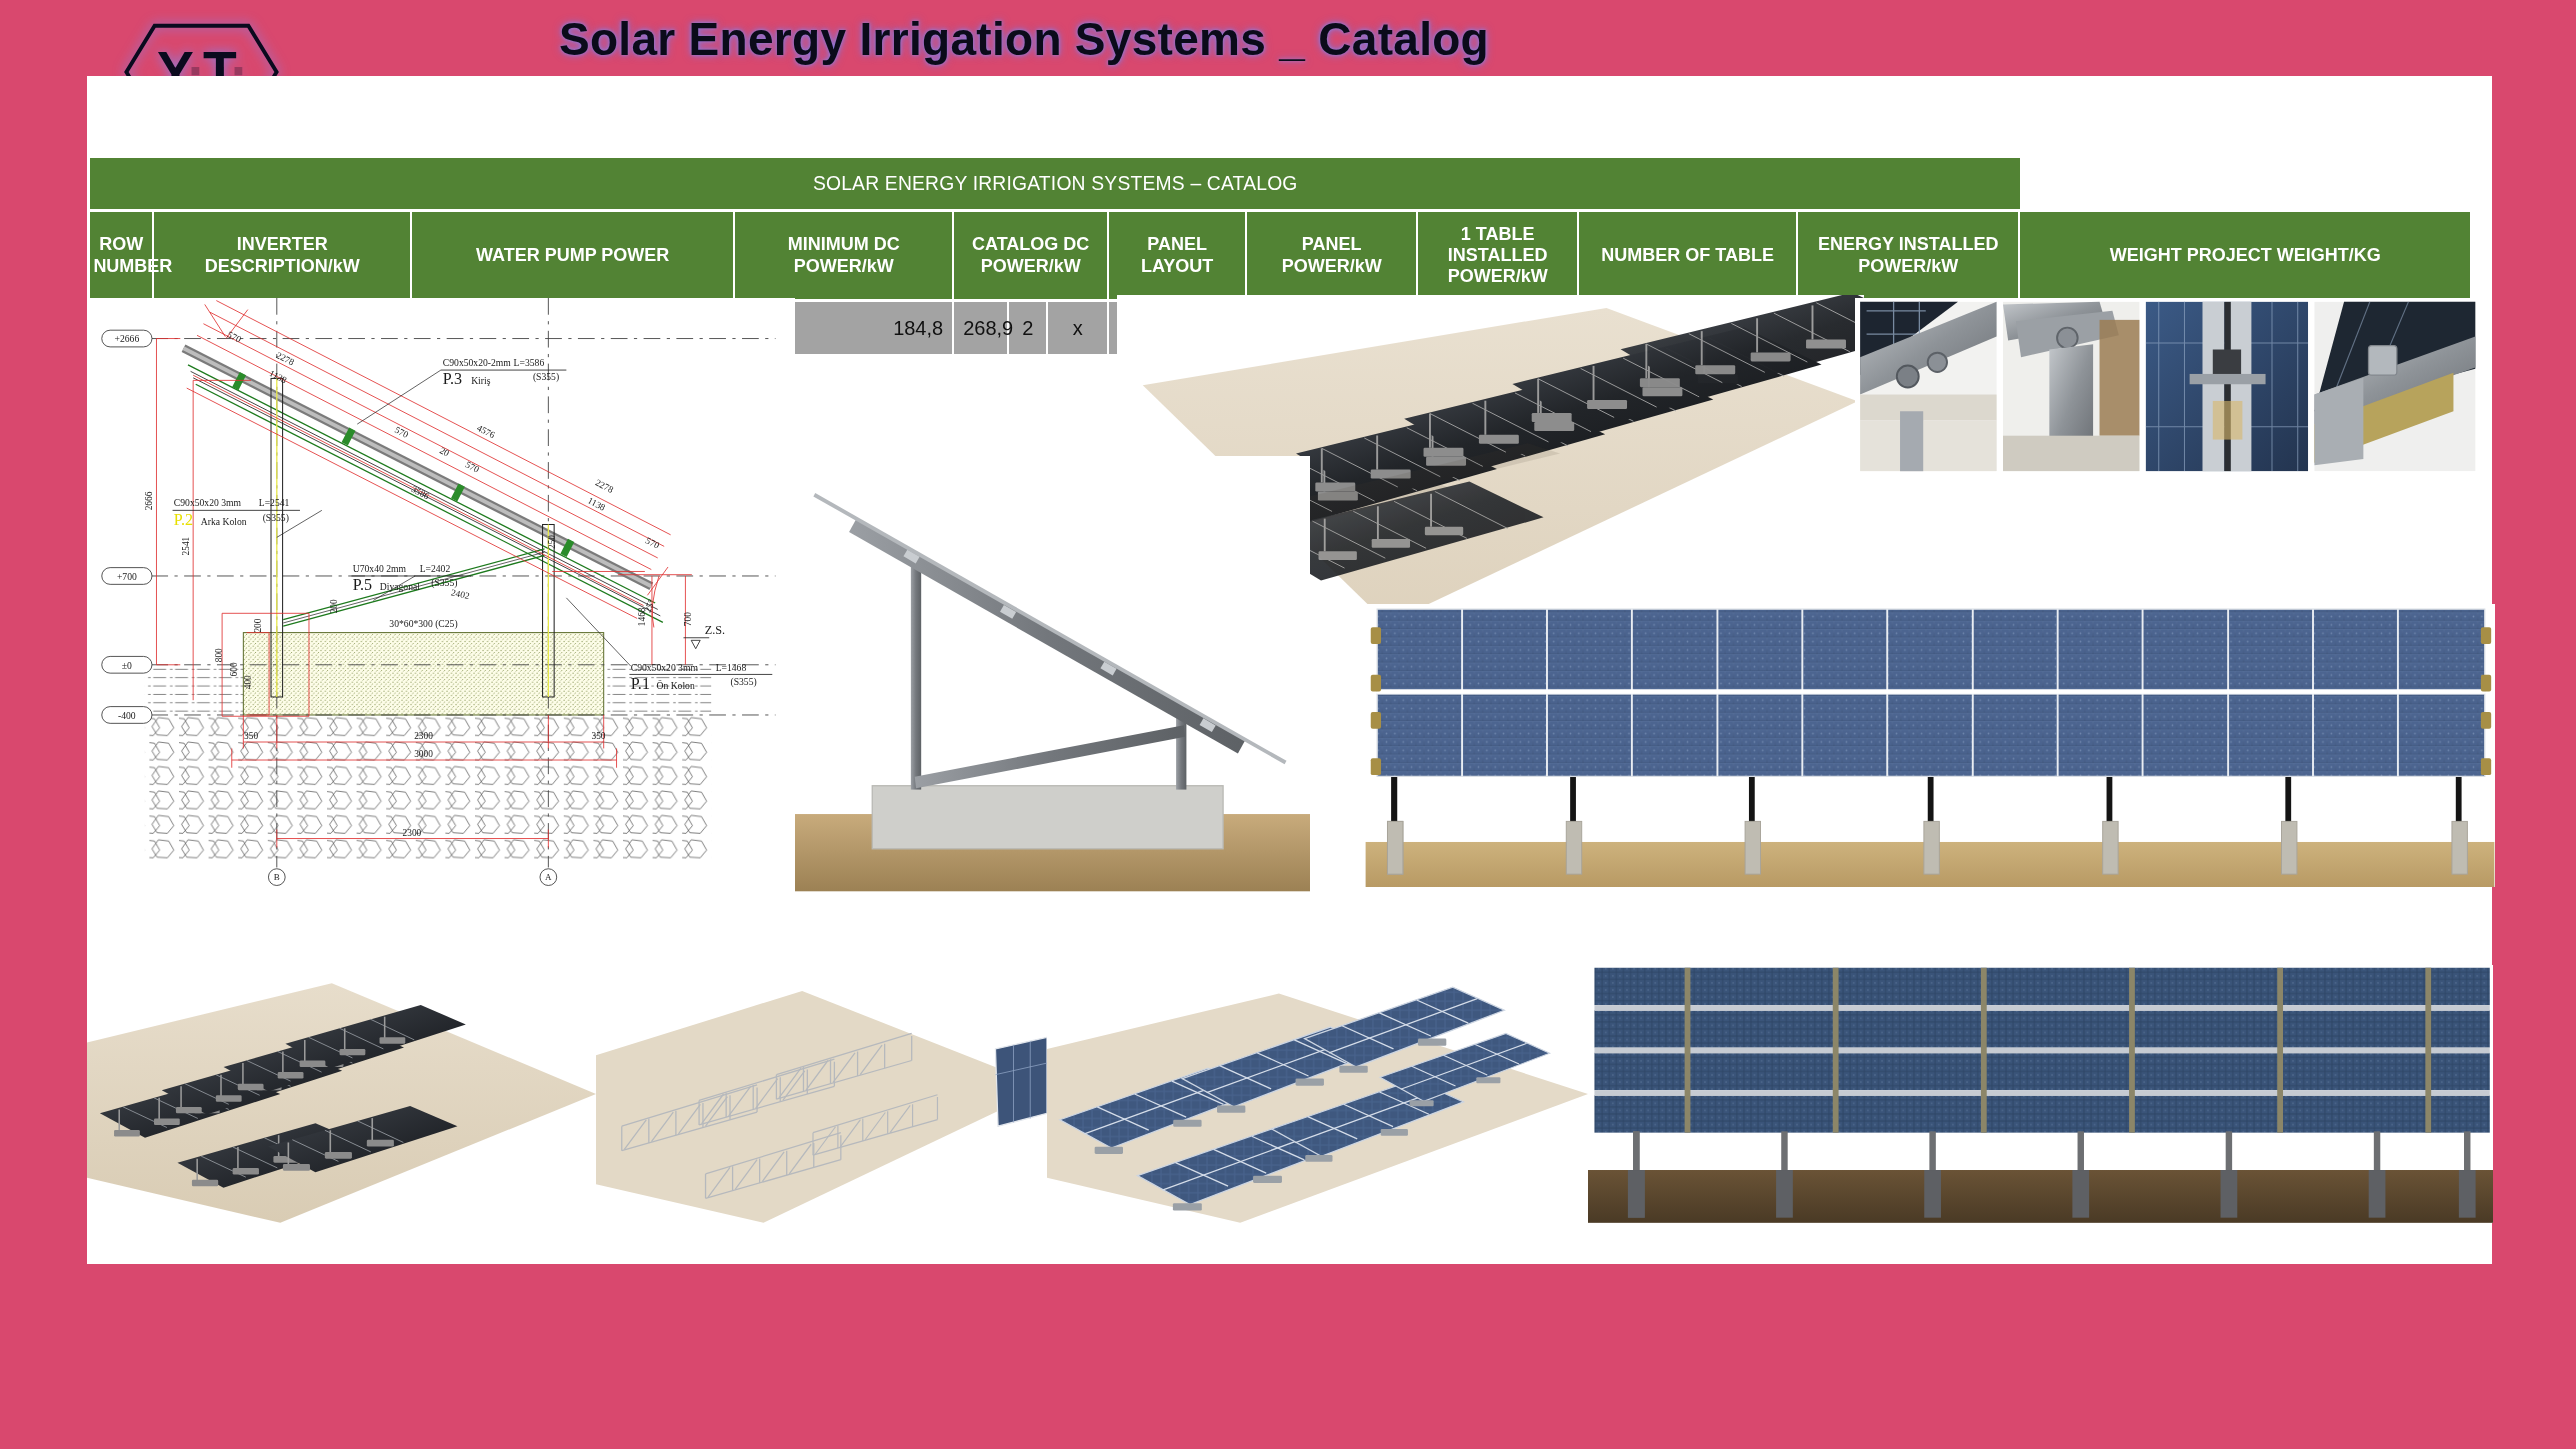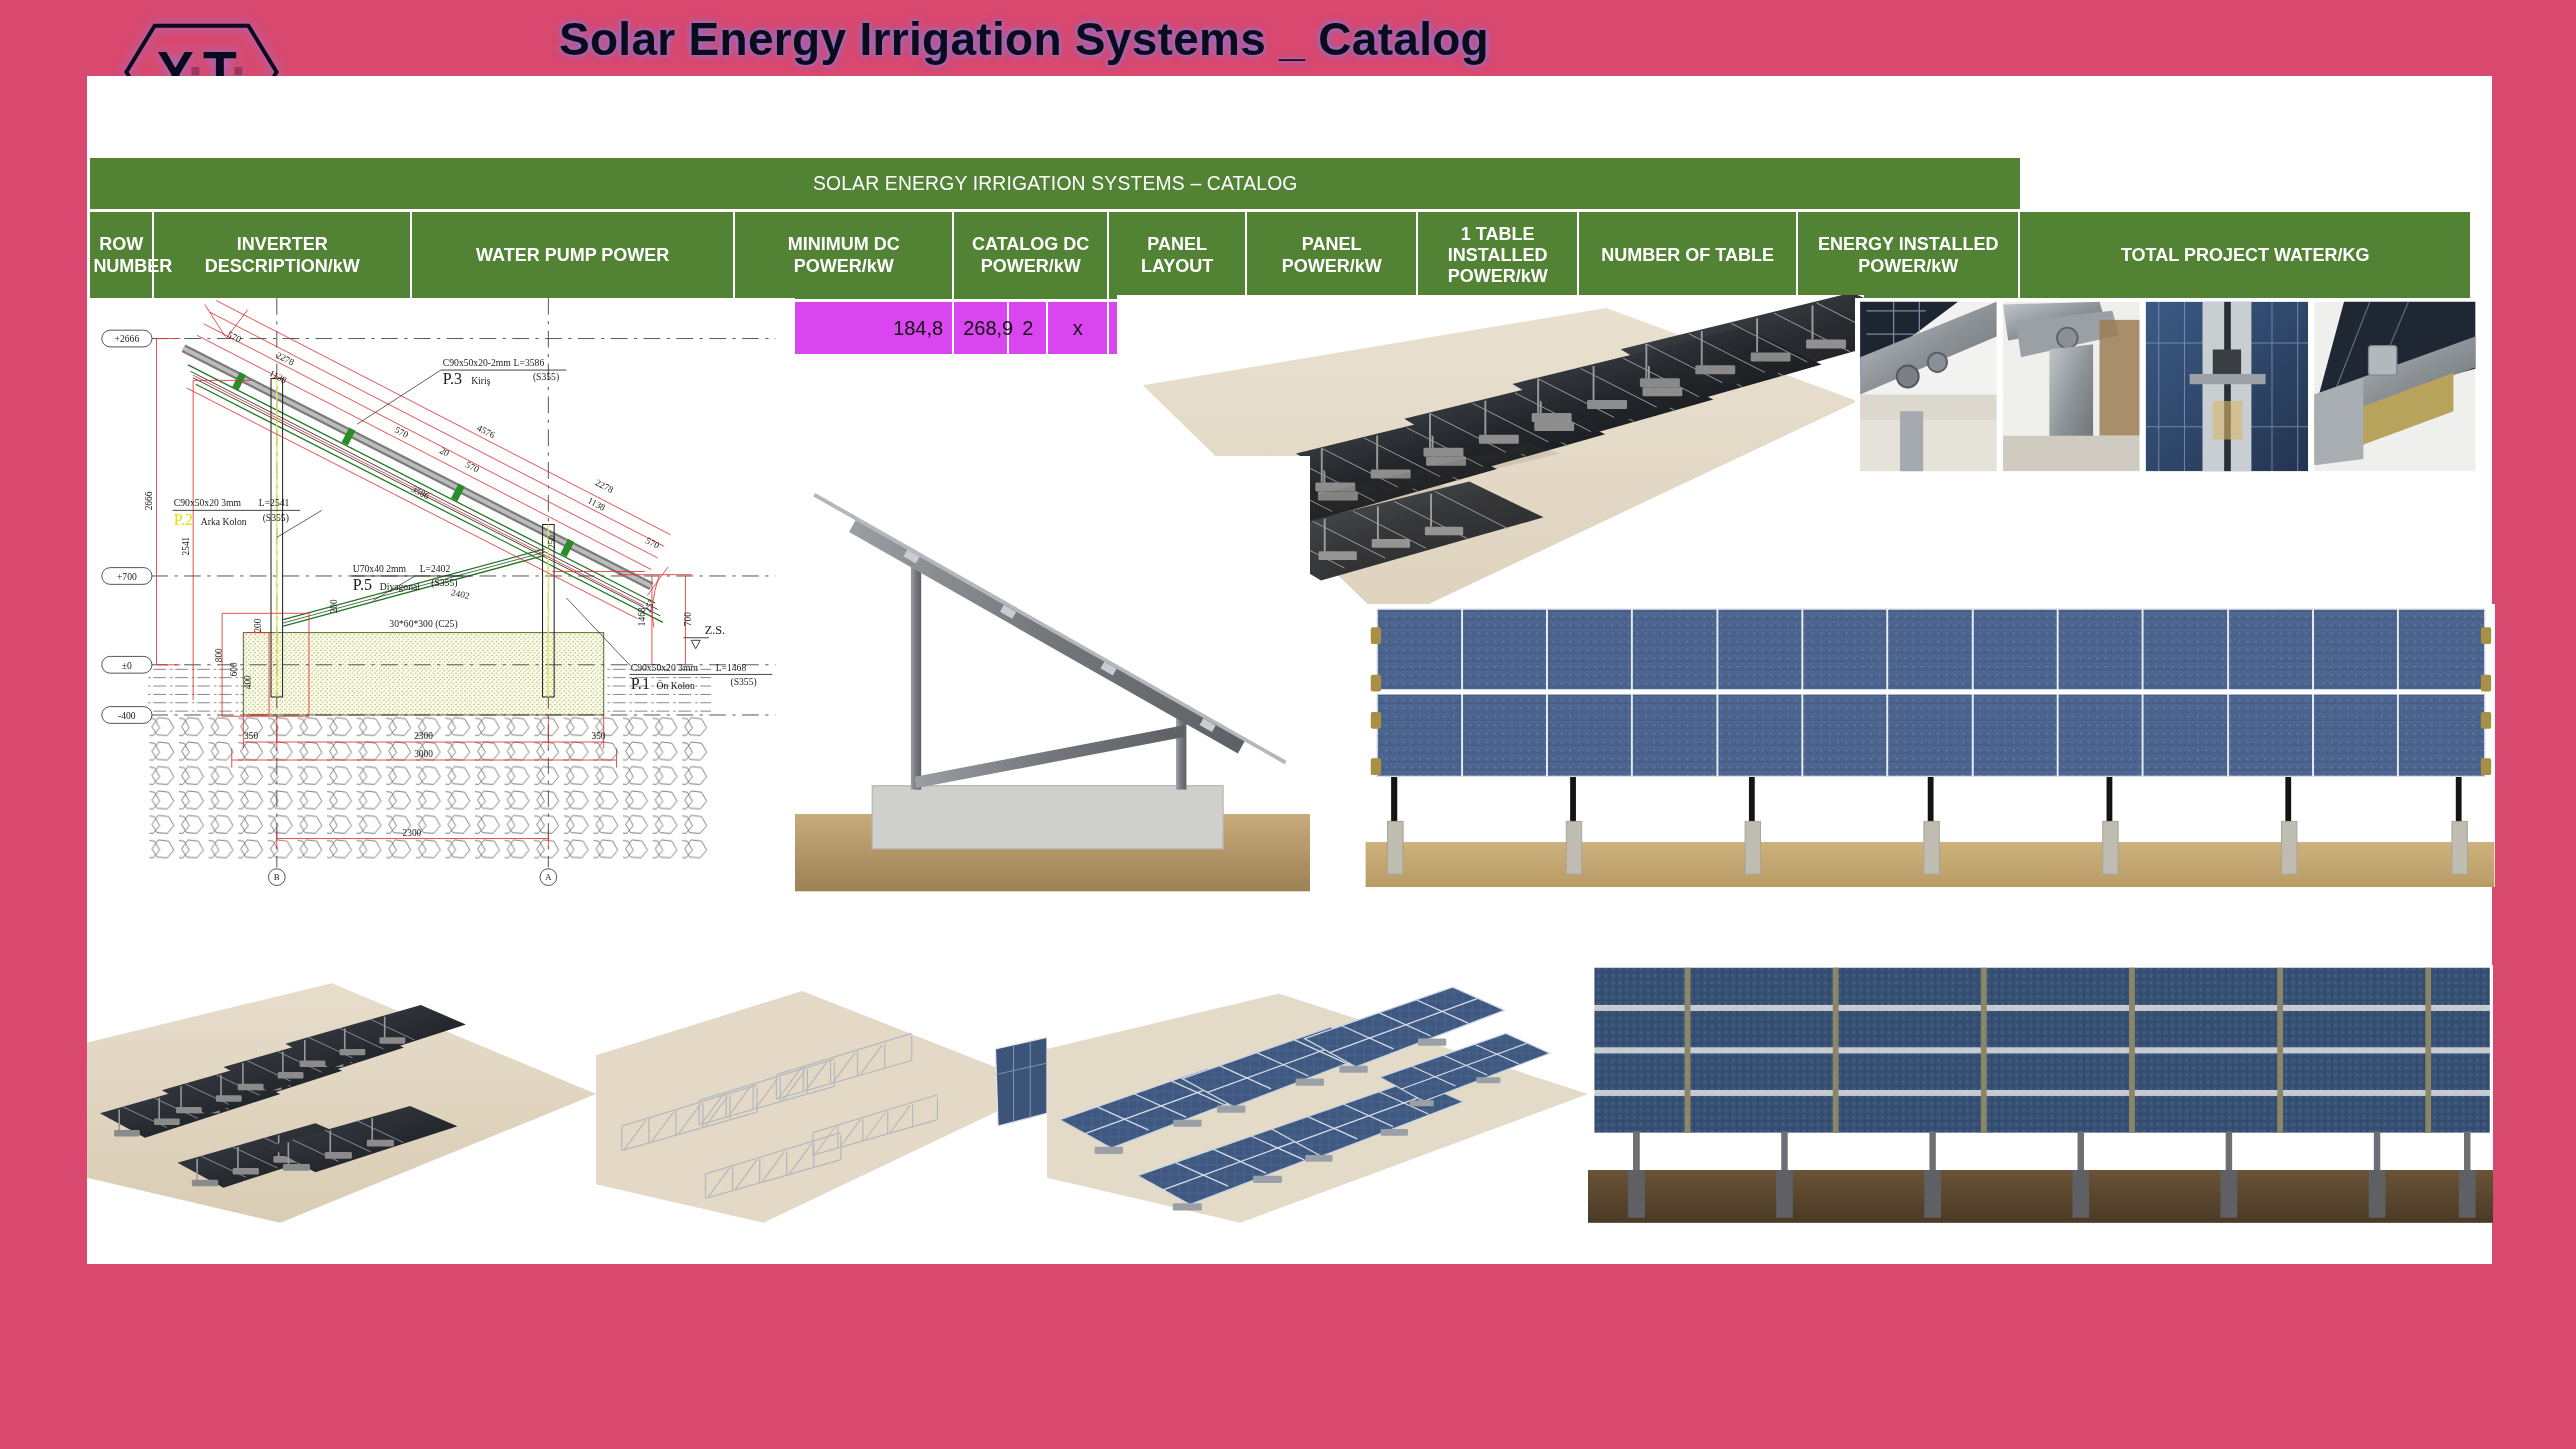--- a/index.html
+++ b/index.html
@@ -64,21 +64,21 @@
     height: 90px; vertical-align: middle; text-align: center;
     font-size: 18px; font-weight: bold; line-height: 1.18;
     border-right: 2.6px solid #ffffff;
     border-bottom: 3.2px solid #ffffff;
     padding: 1.3px 3.2px;
   }
   .hdr-row th:first-child { border-left: 0; }
   .hdr-row th:last-child { border-right: 0; }
 
   .data-row td {
-    background: #d946ef; height: 52px; vertical-align: middle;
+    background: #a3a3a3; height: 52px; vertical-align: middle;
     font-size: 20px; color: #111; font-weight: 400;
     border-right: 2.6px solid #ffffff;
     padding: 0 9px;
   }
   .data-row td:last-child { border-right: 0; }
   .c-center { text-align: center; }
   .c-right  { text-align: right; }
   .c-left   { text-align: left; }
 
   
@@ -156,21 +156,21 @@
         <th>ROW NUMBER</th>
         <th colspan="2">INVERTER DESCRIPTION/kW</th>
         <th colspan="2">WATER PUMP POWER</th>
         <th>MINIMUM DC POWER/kW</th>
         <th colspan="3">CATALOG DC POWER/kW</th>
         <th>PANEL LAYOUT</th>
         <th>PANEL POWER/kW</th>
         <th>1 TABLE INSTALLED POWER/kW</th>
         <th>NUMBER OF TABLE</th>
         <th>ENERGY INSTALLED POWER/kW</th>
-        <th>TOTAL PROJECT WATER/KG</th>
+        <th>WEIGHT PROJECT WEIGHT/KG</th>
       </tr>
       <tr class="data-row">
         <td class="c-center">17</td>
         <td class="c-left">INVERTER</td>
         <td class="c-right">132,0</td>
         <td class="c-right">177 HP</td>
         <td class="c-right"></td>
         <td class="c-right">184,8</td>
         <td class="c-right">268,9</td>
         <td class="c-center">2</td>

